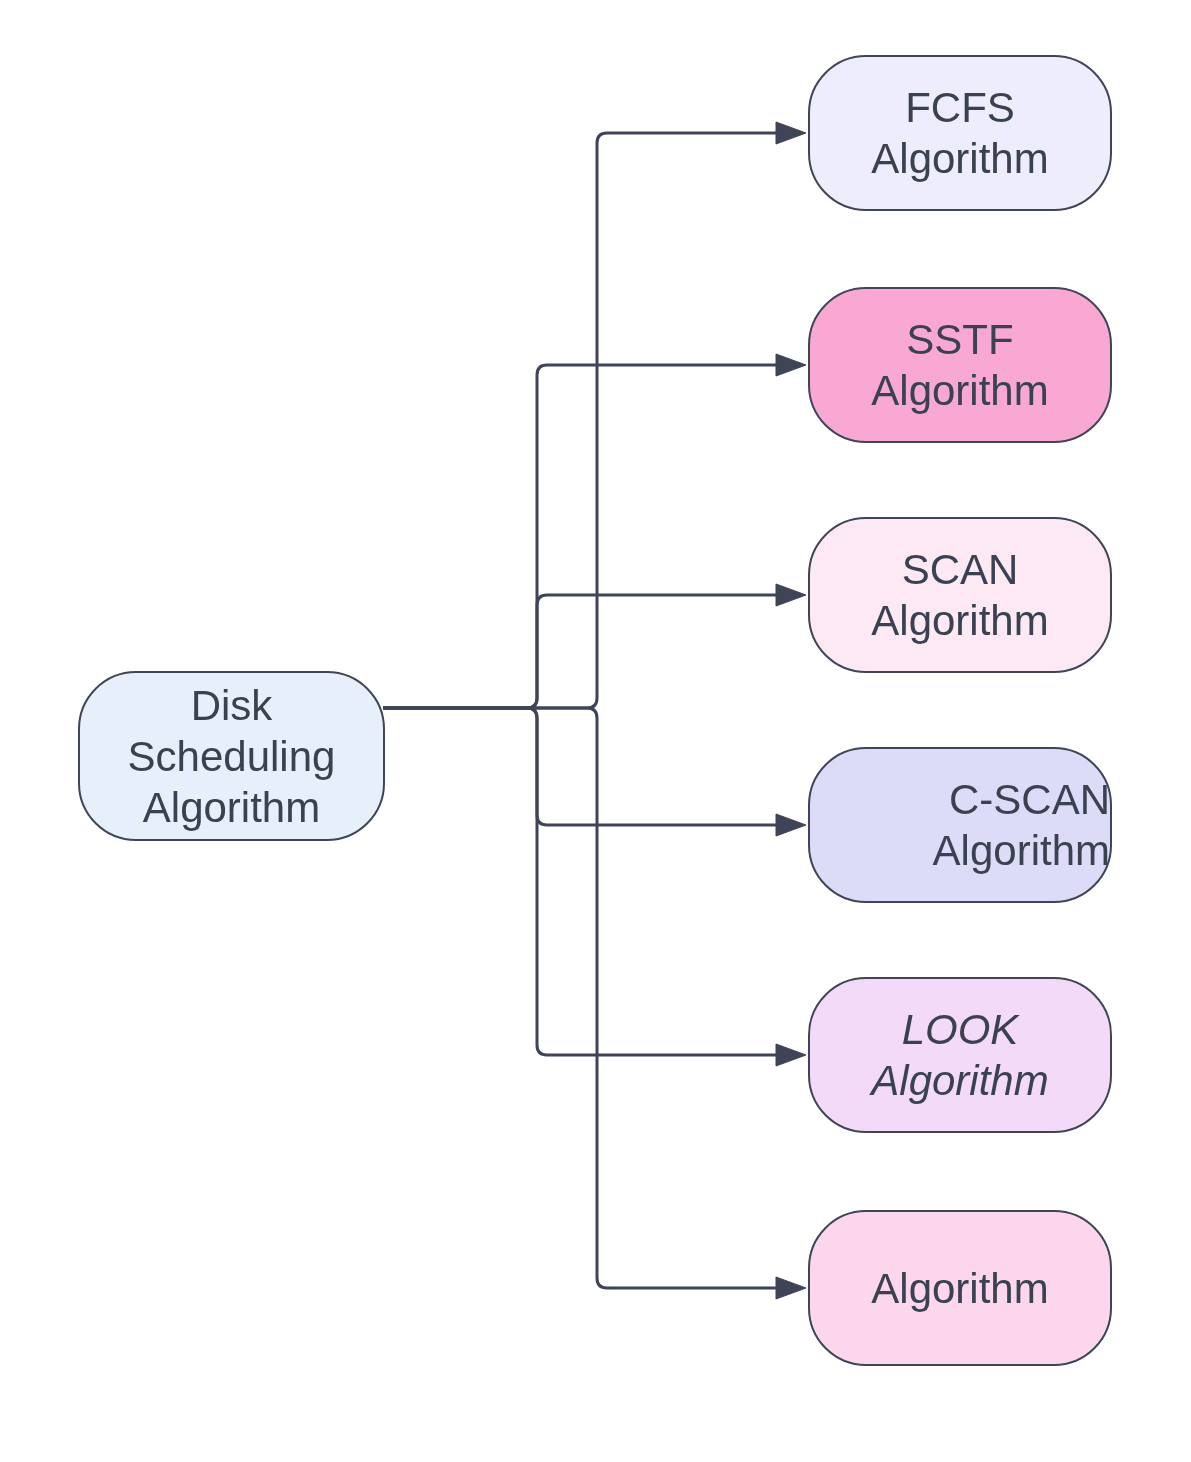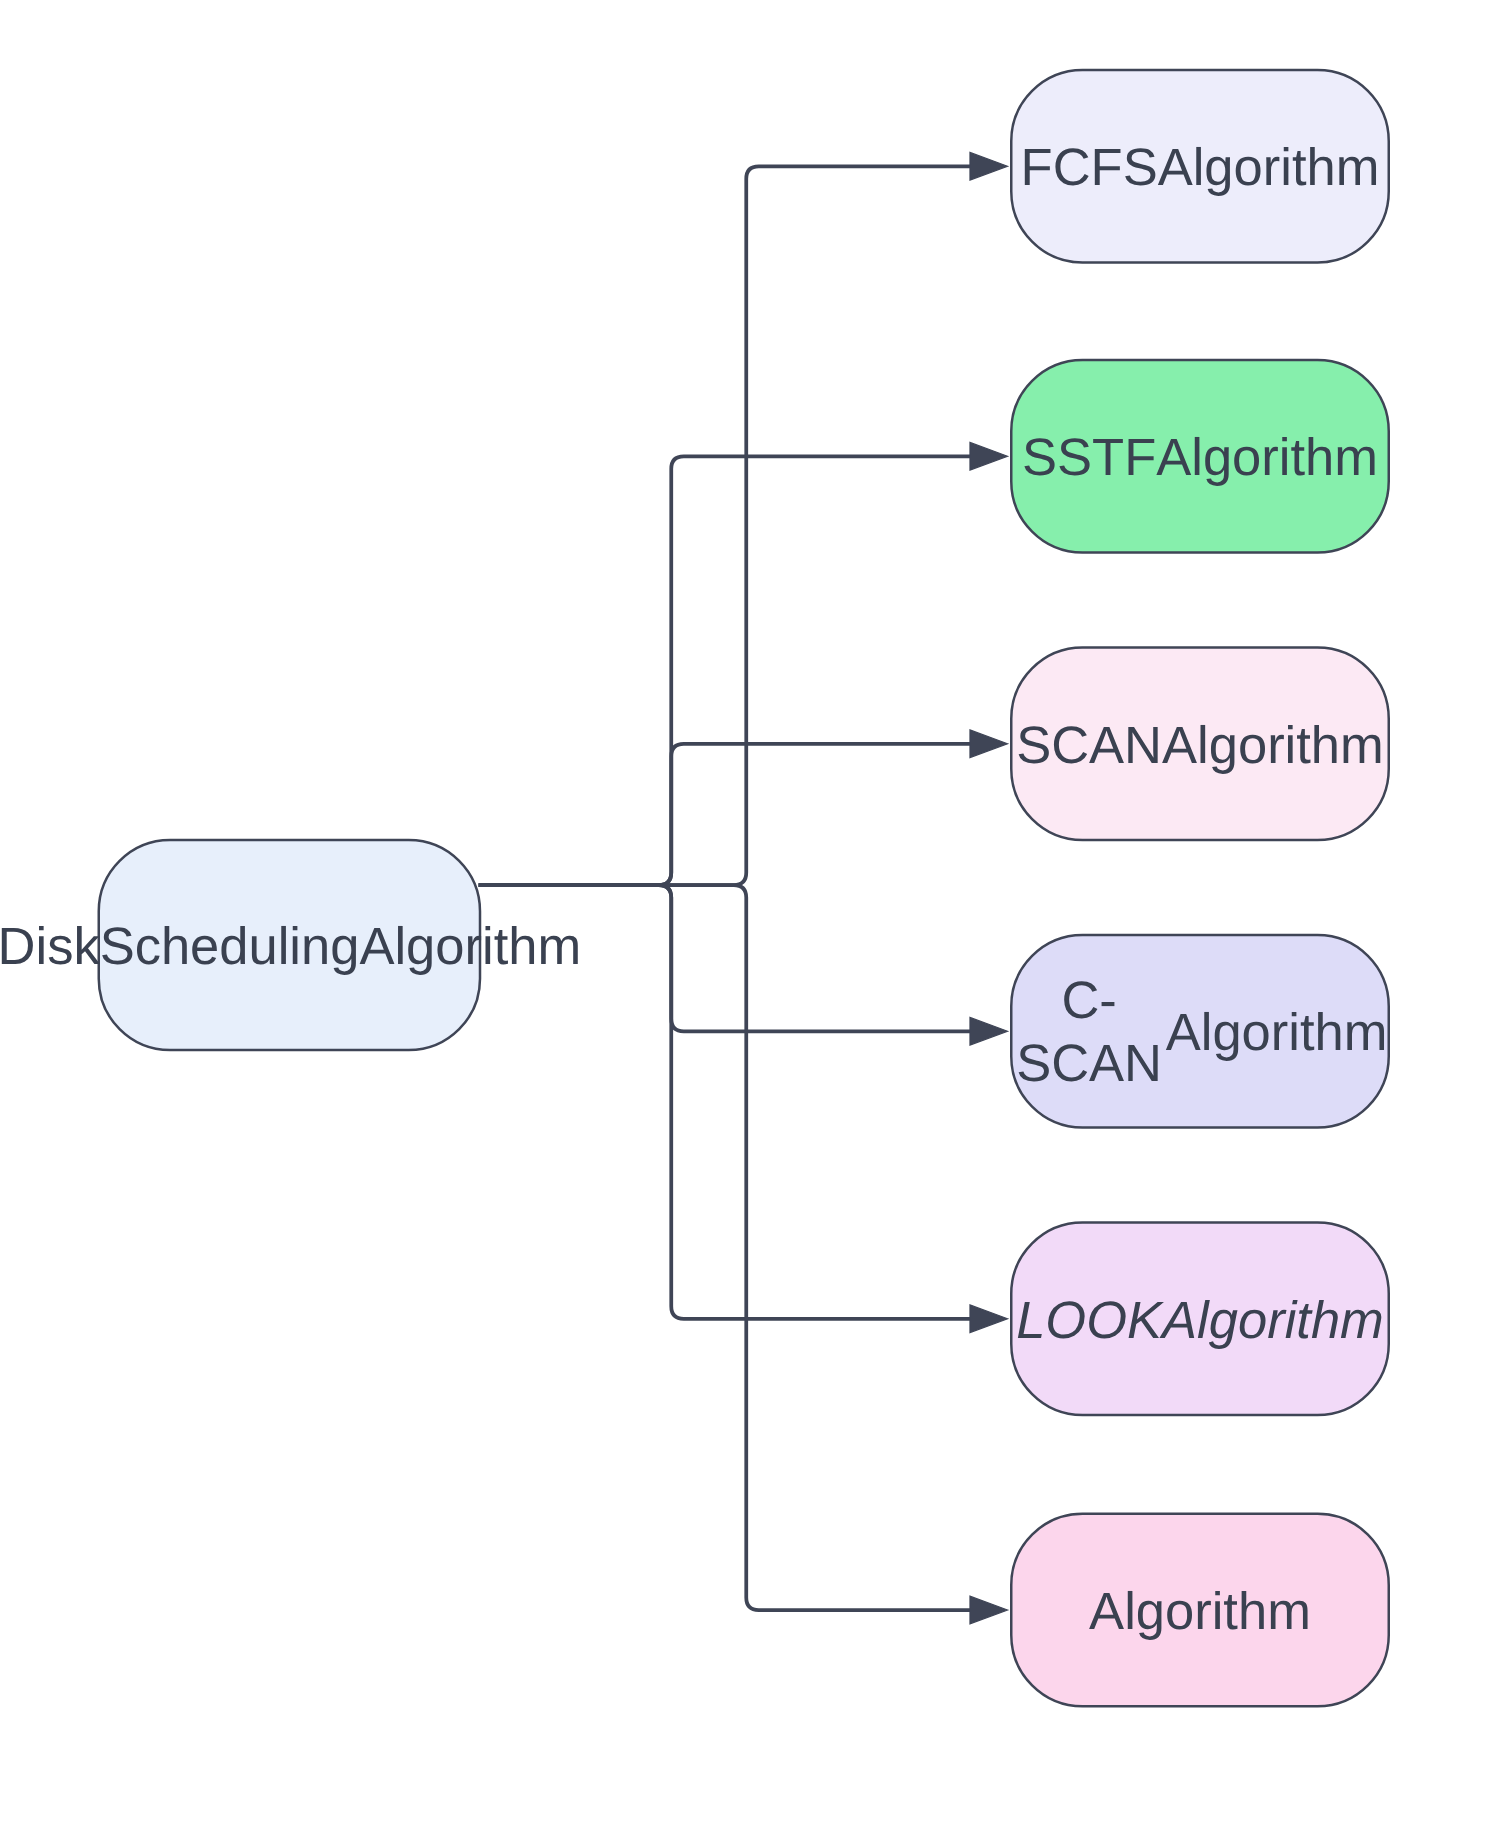--- a/index.html
+++ b/index.html
@@ -32,21 +32,21 @@
   }
   .edge-layer polygon {
     fill: var(--stroke);
     stroke: var(--stroke);
     stroke-width: 1;
   }
   .node {
     position: absolute;
     border: 2.5px solid var(--stroke);
     display: flex;
-    flex-direction: row;
+    flex-direction: column;
     align-items: center;
     justify-content: center;
     text-align: center;
     color: var(--text);
     font-size: 42px;
     line-height: 51px;
   }
   .node.root {
     left: 78px;
     top: 623px;
@@ -97,31 +97,31 @@
     <div>Disk</div>
     <div>Scheduling</div>
     <div>Algorithm</div>
   </div>
 
   <div class="node child c0" style="background: rgb(237, 237, 251);">
     <div>FCFS</div>
     <div>Algorithm</div>
   </div>
 
-  <div class="node child c1" style="background: #86efac;">
+  <div class="node child c1" style="background: #f9a8d4;">
     <div>SSTF</div>
     <div>Algorithm</div>
   </div>
 
   <div class="node child c2" style="background: rgb(252, 233, 244); text-align: center;">
     <div>SCAN</div>
     <div>Algorithm</div>
   </div>
 
-  <div class="node child c3" style="background: rgb(221, 220, 248);">
+  <div class="node child c3" style="background: rgb(221, 220, 248); align-items: flex-end;">
     <div>C-SCAN</div>
     <div>Algorithm</div>
   </div>
 
   <div class="node child c4" style="background: rgb(242, 218, 248);">
     <div>LOOK</div>
     <div>Algorithm</div>
   </div>
 
   <div class="node child c5" style="background: rgb(252, 214, 236);">

